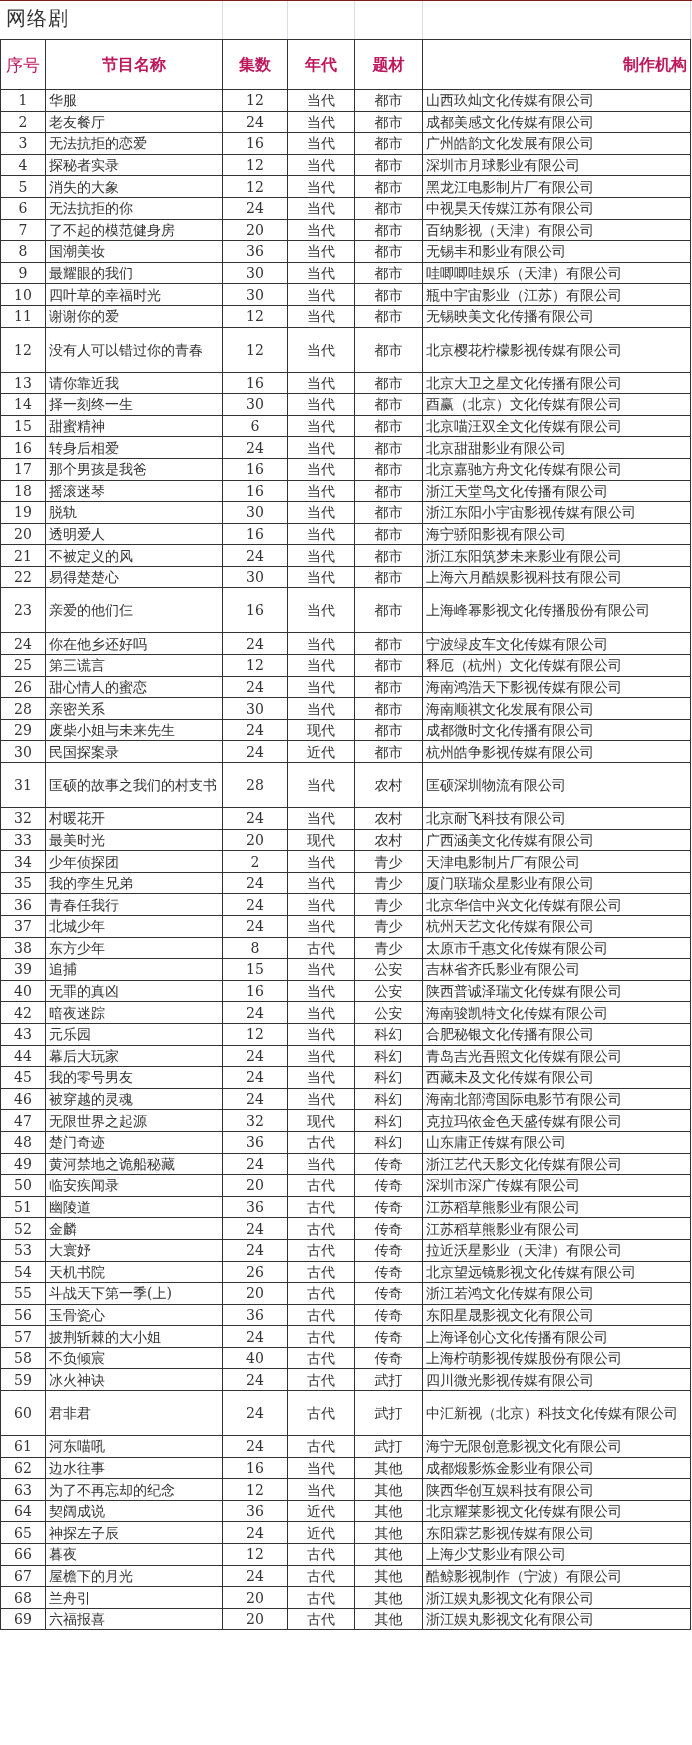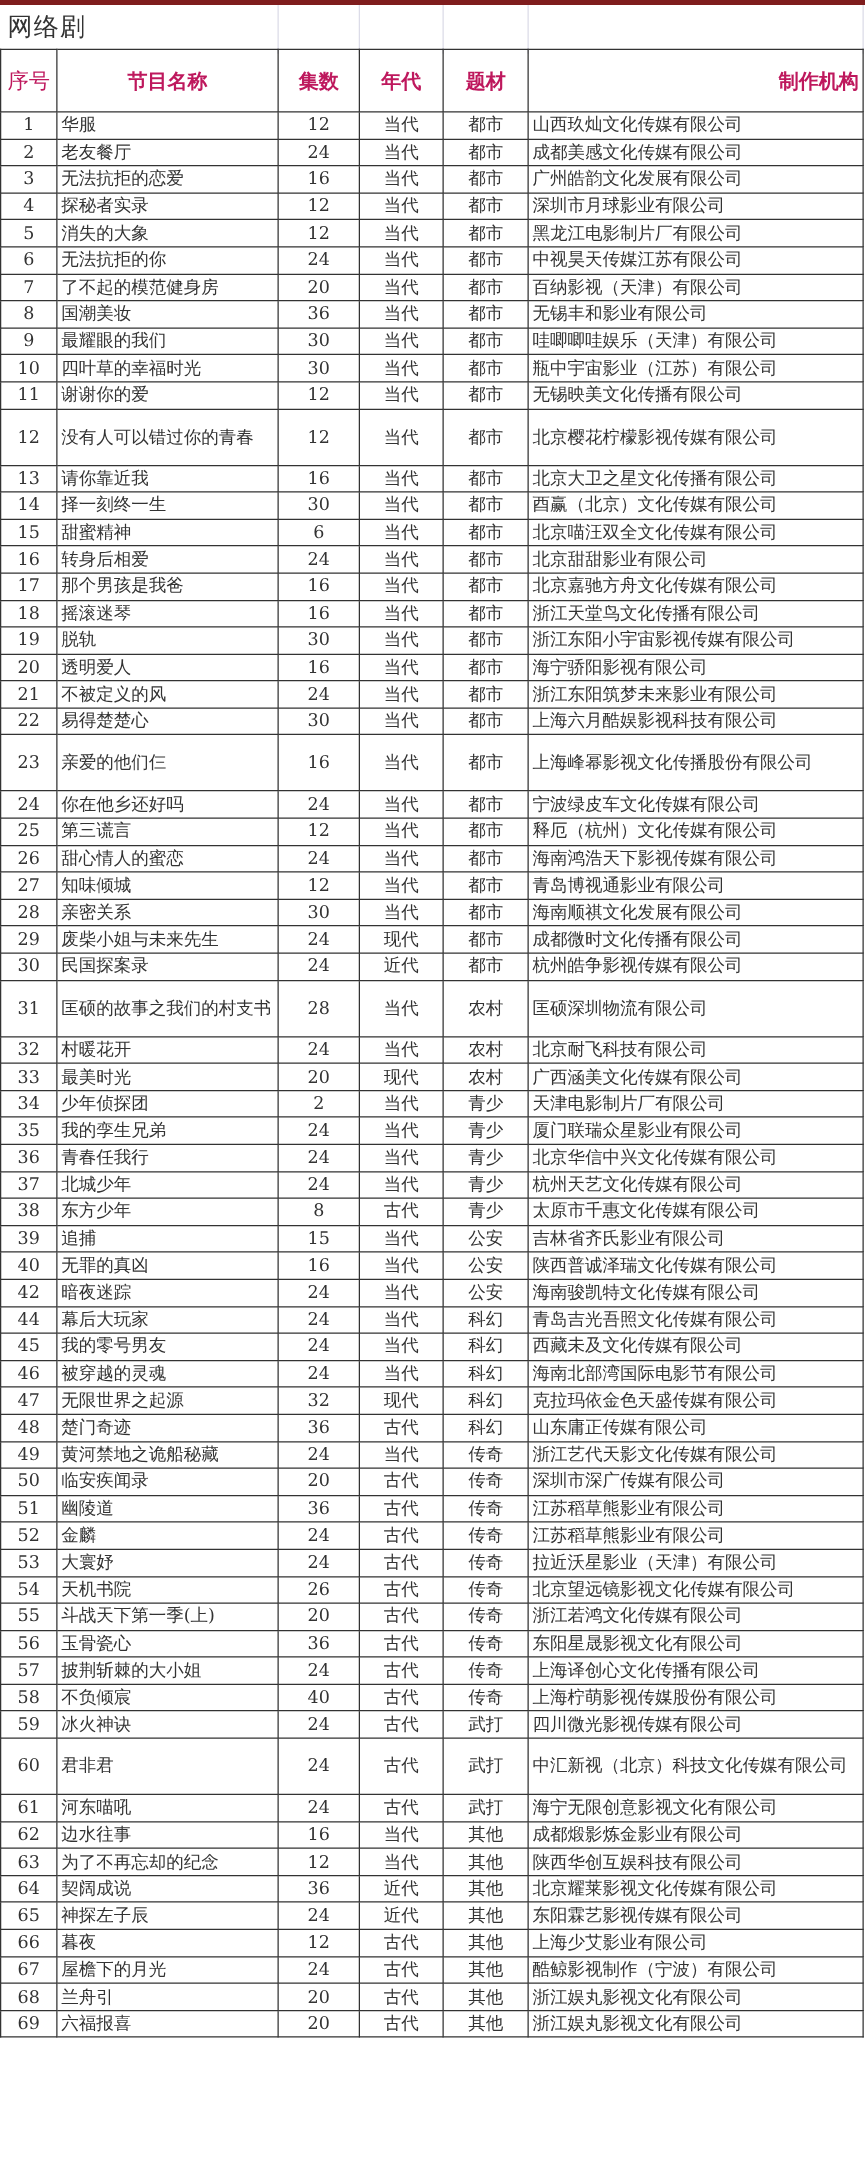--- a/index.html
+++ b/index.html
@@ -18,21 +18,21 @@
     .sheet {
       position: absolute;
       left: 0;
       top: 0;
       width: 692px;
     }
     
     .title-row {
       position: relative;
       height: 39px;
-      border-top: 4px solid #7f1d1d;
+      border-top: 1px solid #7f1d1d;
       box-sizing: border-box;
     }
     .title-row .title {
       position: absolute;
       left: 6px;
       top: 4px;
       font-size: 20px;
       font-family: "DejaVu Sans", "Liberation Sans", sans-serif;
       color: #333;
       letter-spacing: 1px;
@@ -336,28 +336,20 @@
         </tr>
         <tr>
           <td class="no">26</td>
           <td class="name">甜心情人的蜜恋</td>
           <td class="eps">24</td>
           <td class="era">当代</td>
           <td class="genre">都市</td>
           <td class="prod">海南鸿浩天下影视传媒有限公司</td>
         </tr>
         <tr>
-          <td class="no">27</td>
-          <td class="name">知味倾城</td>
-          <td class="eps">12</td>
-          <td class="era">当代</td>
-          <td class="genre">都市</td>
-          <td class="prod">青岛博视通影业有限公司</td>
-        </tr>
-        <tr>
           <td class="no">28</td>
           <td class="name">亲密关系</td>
           <td class="eps">30</td>
           <td class="era">当代</td>
           <td class="genre">都市</td>
           <td class="prod">海南顺祺文化发展有限公司</td>
         </tr>
         <tr>
           <td class="no">29</td>
           <td class="name">废柴小姐与未来先生</td>
@@ -456,20 +448,28 @@
         </tr>
         <tr>
           <td class="no">42</td>
           <td class="name">暗夜迷踪</td>
           <td class="eps">24</td>
           <td class="era">当代</td>
           <td class="genre">公安</td>
           <td class="prod">海南骏凯特文化传媒有限公司</td>
         </tr>
         <tr>
+          <td class="no">43</td>
+          <td class="name">元乐园</td>
+          <td class="eps">12</td>
+          <td class="era">当代</td>
+          <td class="genre">科幻</td>
+          <td class="prod">合肥秘银文化传播有限公司</td>
+        </tr>
+        <tr>
           <td class="no">44</td>
           <td class="name">幕后大玩家</td>
           <td class="eps">24</td>
           <td class="era">当代</td>
           <td class="genre">科幻</td>
           <td class="prod">青岛吉光吾照文化传媒有限公司</td>
         </tr>
         <tr>
           <td class="no">45</td>
           <td class="name">我的零号男友</td>

